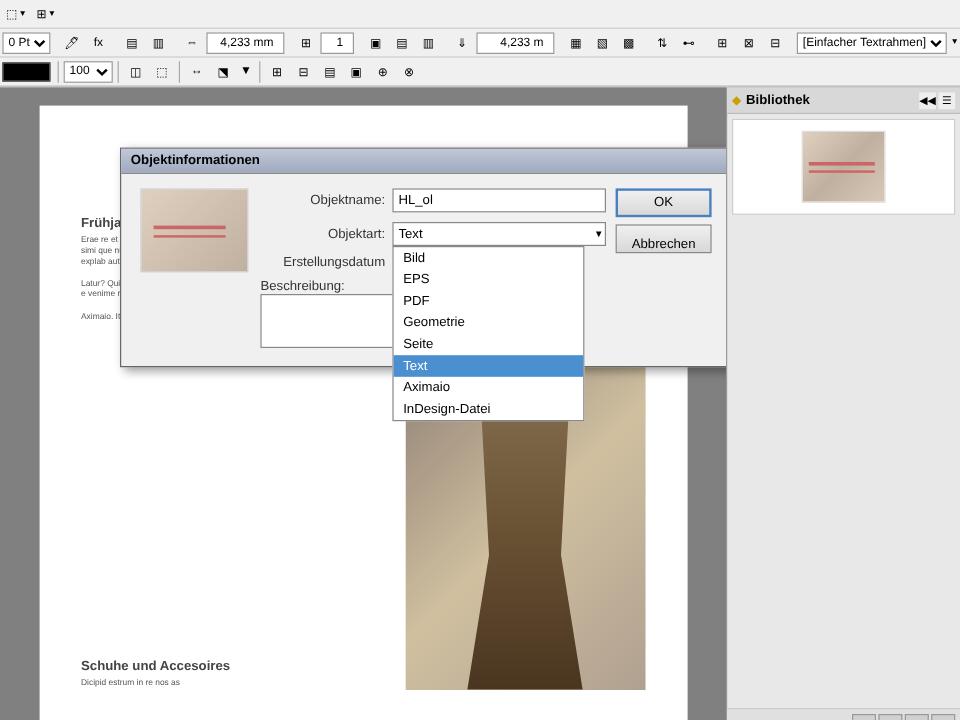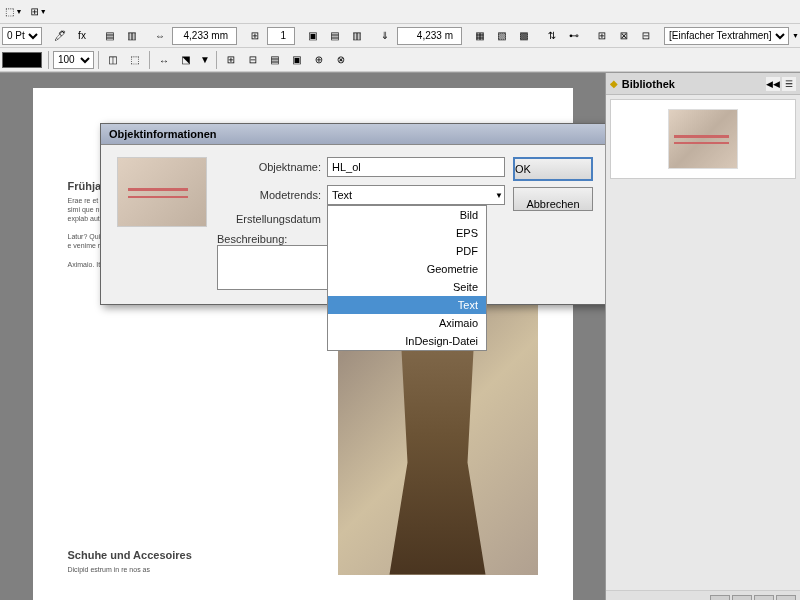--- a/index.html
+++ b/index.html
@@ -365,20 +365,21 @@
 
     .dialog-ok-btn {
       width: 80px;
       height: 24px;
       background: linear-gradient(180deg, #f0f0f0 0%, #d8d8d8 100%);
       border: 2px solid #4a80c0;
       font-size: 11px;
       cursor: pointer;
       display: flex;
       align-items: center;
+      justify-content: center;
     }
 
     .dialog-cancel-btn {
       width: 80px;
       height: 24px;
       background: linear-gradient(180deg, #f0f0f0 0%, #d8d8d8 100%);
       border: 1px solid #888;
       font-size: 11px;
       cursor: pointer;
       display: flex;
@@ -392,21 +393,20 @@
       background: white;
       border: 1px solid #888;
       z-index: 200;
       width: 160px;
     }
 
     .dropdown-item {
       padding: 3px 8px;
       font-size: 11px;
       cursor: pointer;
-      text-align: right;
     }
 
     .dropdown-item.selected {
       background: #4a90d0;
       color: white;
     }
 
     
     .desc-section {
       margin-top: 4px;
@@ -590,21 +590,21 @@
           </div>
 
           <div class="dialog-right">
 
             <div class="dialog-form-row">
               <span class="dialog-label">Objektname:</span>
               <input class="dialog-input" value="HL_ol" style="">
             </div>
 
             <div class="dialog-form-row">
-              <span class="dialog-label">Modetrends:</span>
+              <span class="dialog-label">Objektart:</span>
               <div class="dialog-select-wrapper" style="position:relative;">
                 <input class="dialog-input" style="width: 100%;" value="Text" readonly="">
                 <span style="position:absolute;right:2px;top:50%;transform:translateY(-50%);font-size:8px;pointer-events:none;">▼</span>
                 
                 <div class="dropdown-list" style="top:20px; left:0; width:160px;">
                   <div class="dropdown-item">Bild</div>
                   <div class="dropdown-item">EPS</div>
                   <div class="dropdown-item">PDF</div>
                   <div class="dropdown-item">Geometrie</div>
                   <div class="dropdown-item">Seite</div>

